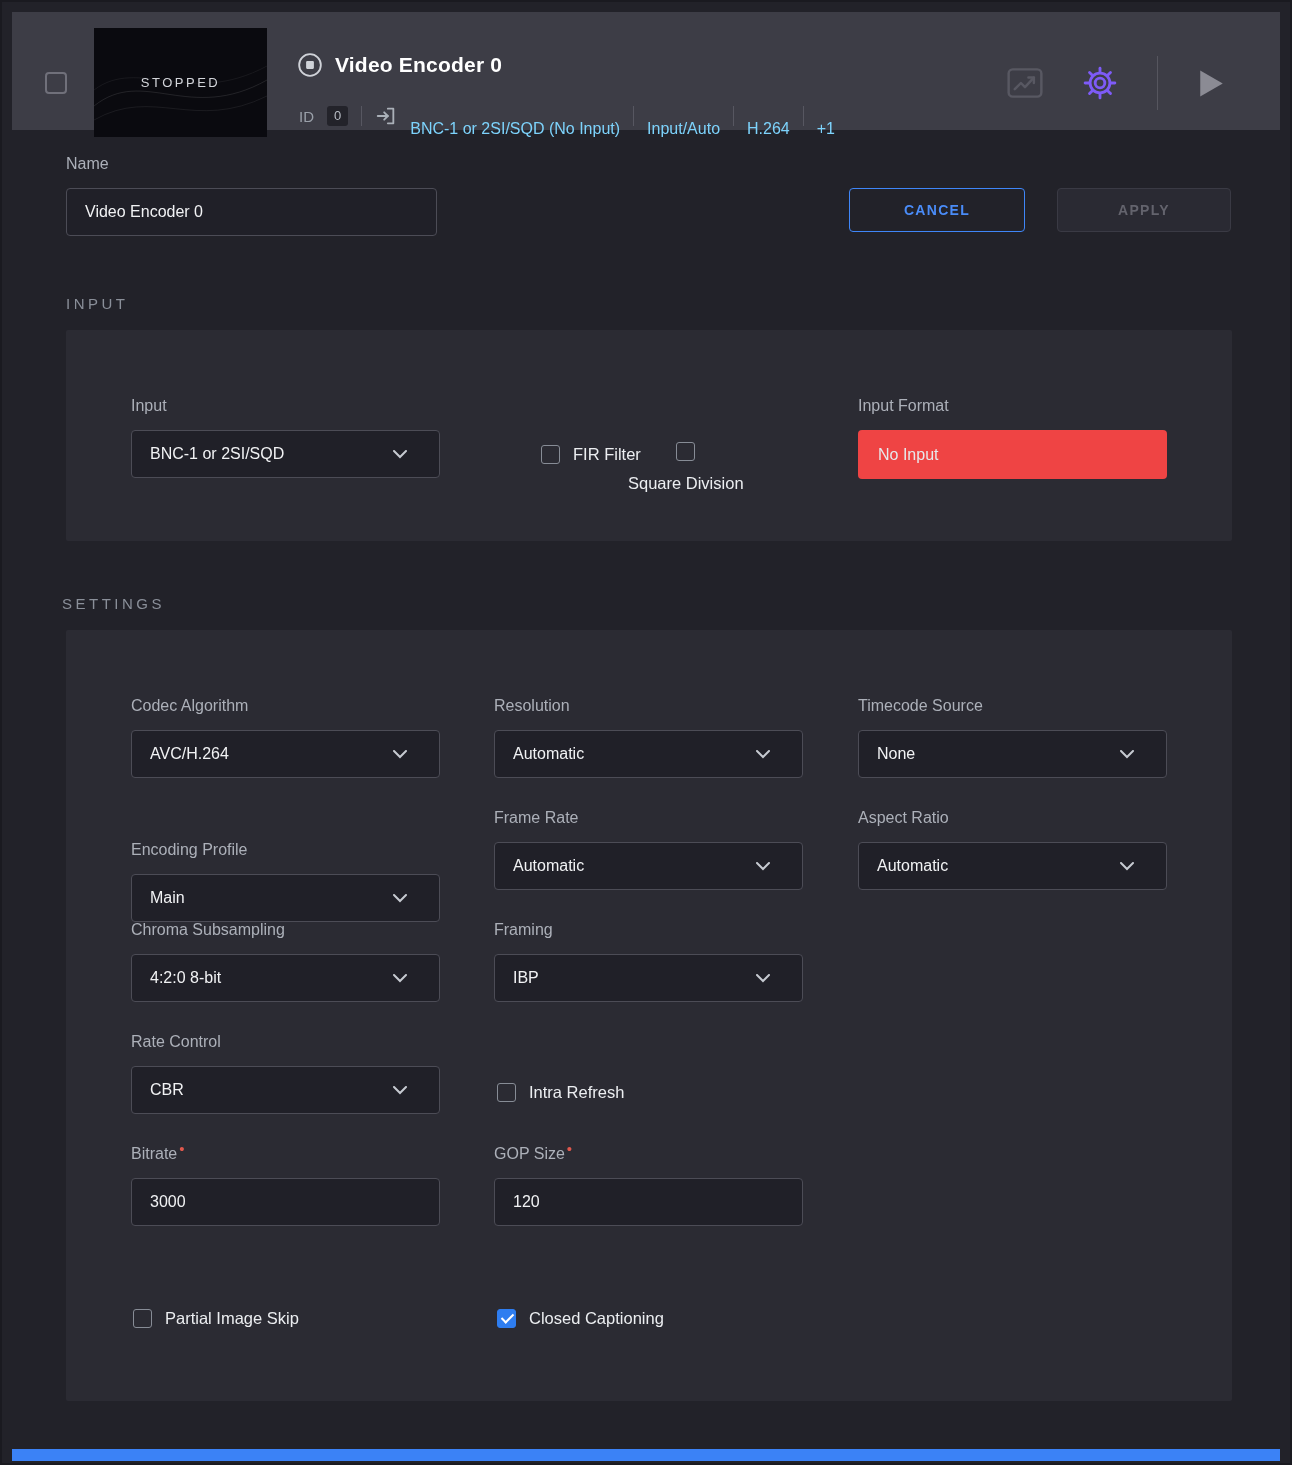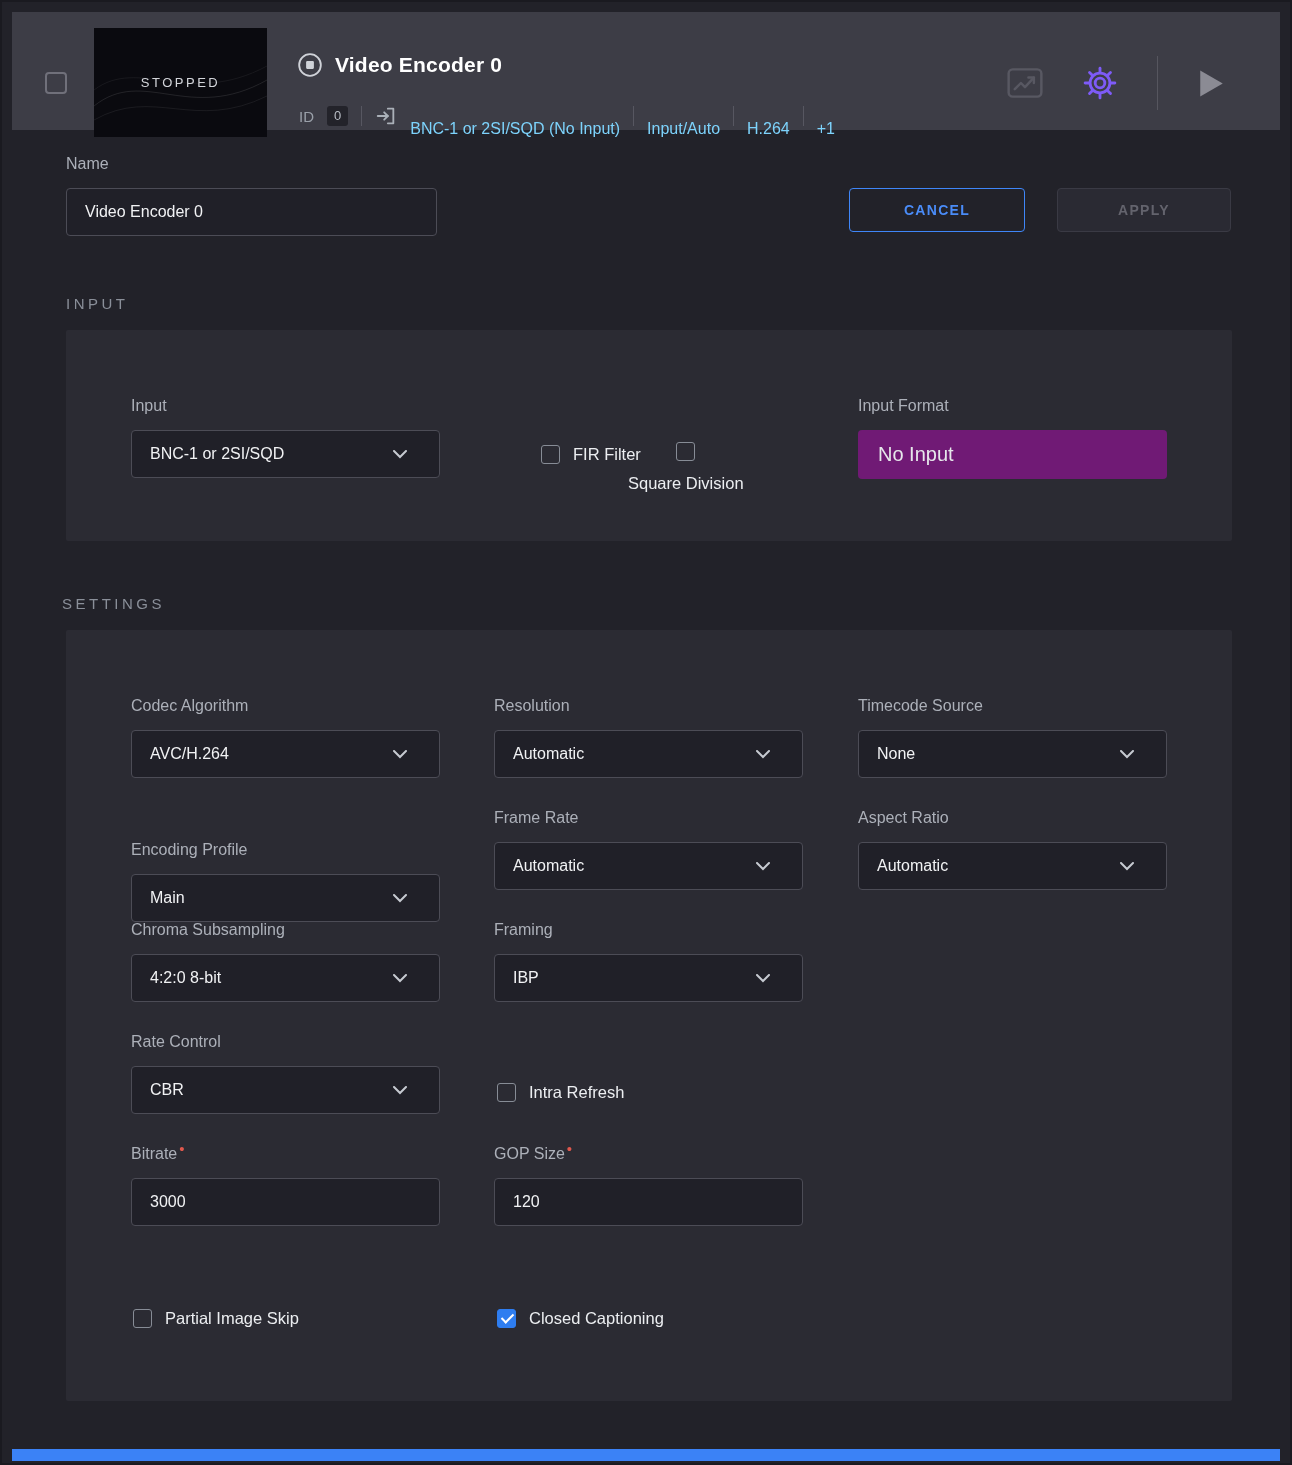--- a/index.html
+++ b/index.html
@@ -55,22 +55,22 @@
 
   .dropdown { height:48px; background:#202028; border:1px solid #4c4c56; border-radius:4px;
               display:flex; align-items:center; justify-content:space-between;
               padding:0 32px 0 18px; cursor:pointer; }
   .dropdown-value { color:#f1f2f4; font-size:16px; }
   .chev { flex:0 0 auto; }
 
   .text-input { width:100%; height:48px; background:#202028; border:1px solid #4c4c56; border-radius:4px;
                 color:#f1f2f4; font-size:16px; padding:0 18px; font-family:inherit; outline:none; }
 
-  .readonly { height:49px; background:#701a75; border-radius:4px; display:flex; align-items:center;
-              padding:0 20px; color:#e6e8eb; font-size:20px; }
+  .readonly { height:49px; background:#ef4444; border-radius:4px; display:flex; align-items:center;
+              padding:0 20px; color:#e6e8eb; font-size:16px; }
 
   
   .check-item { position:absolute; display:flex; align-items:center; gap:13px; height:24px; cursor:pointer; }
   .checkbox { width:19px; height:19px; border:1.5px solid #878c96; border-radius:3px;
               background:transparent; position:relative; flex:0 0 auto; }
   .checkbox.checked { background:#2e7df0; border-color:#2e7df0; }
   .checkbox.checked::after { content:""; position:absolute; left:5.5px; top:1.5px; width:5px; height:10px;
               border:solid #ffffff; border-width:0 2px 2px 0; transform:rotate(45deg); }
   .check-label { color:#eceef1; font-size:16.5px; white-space:nowrap; }
 

